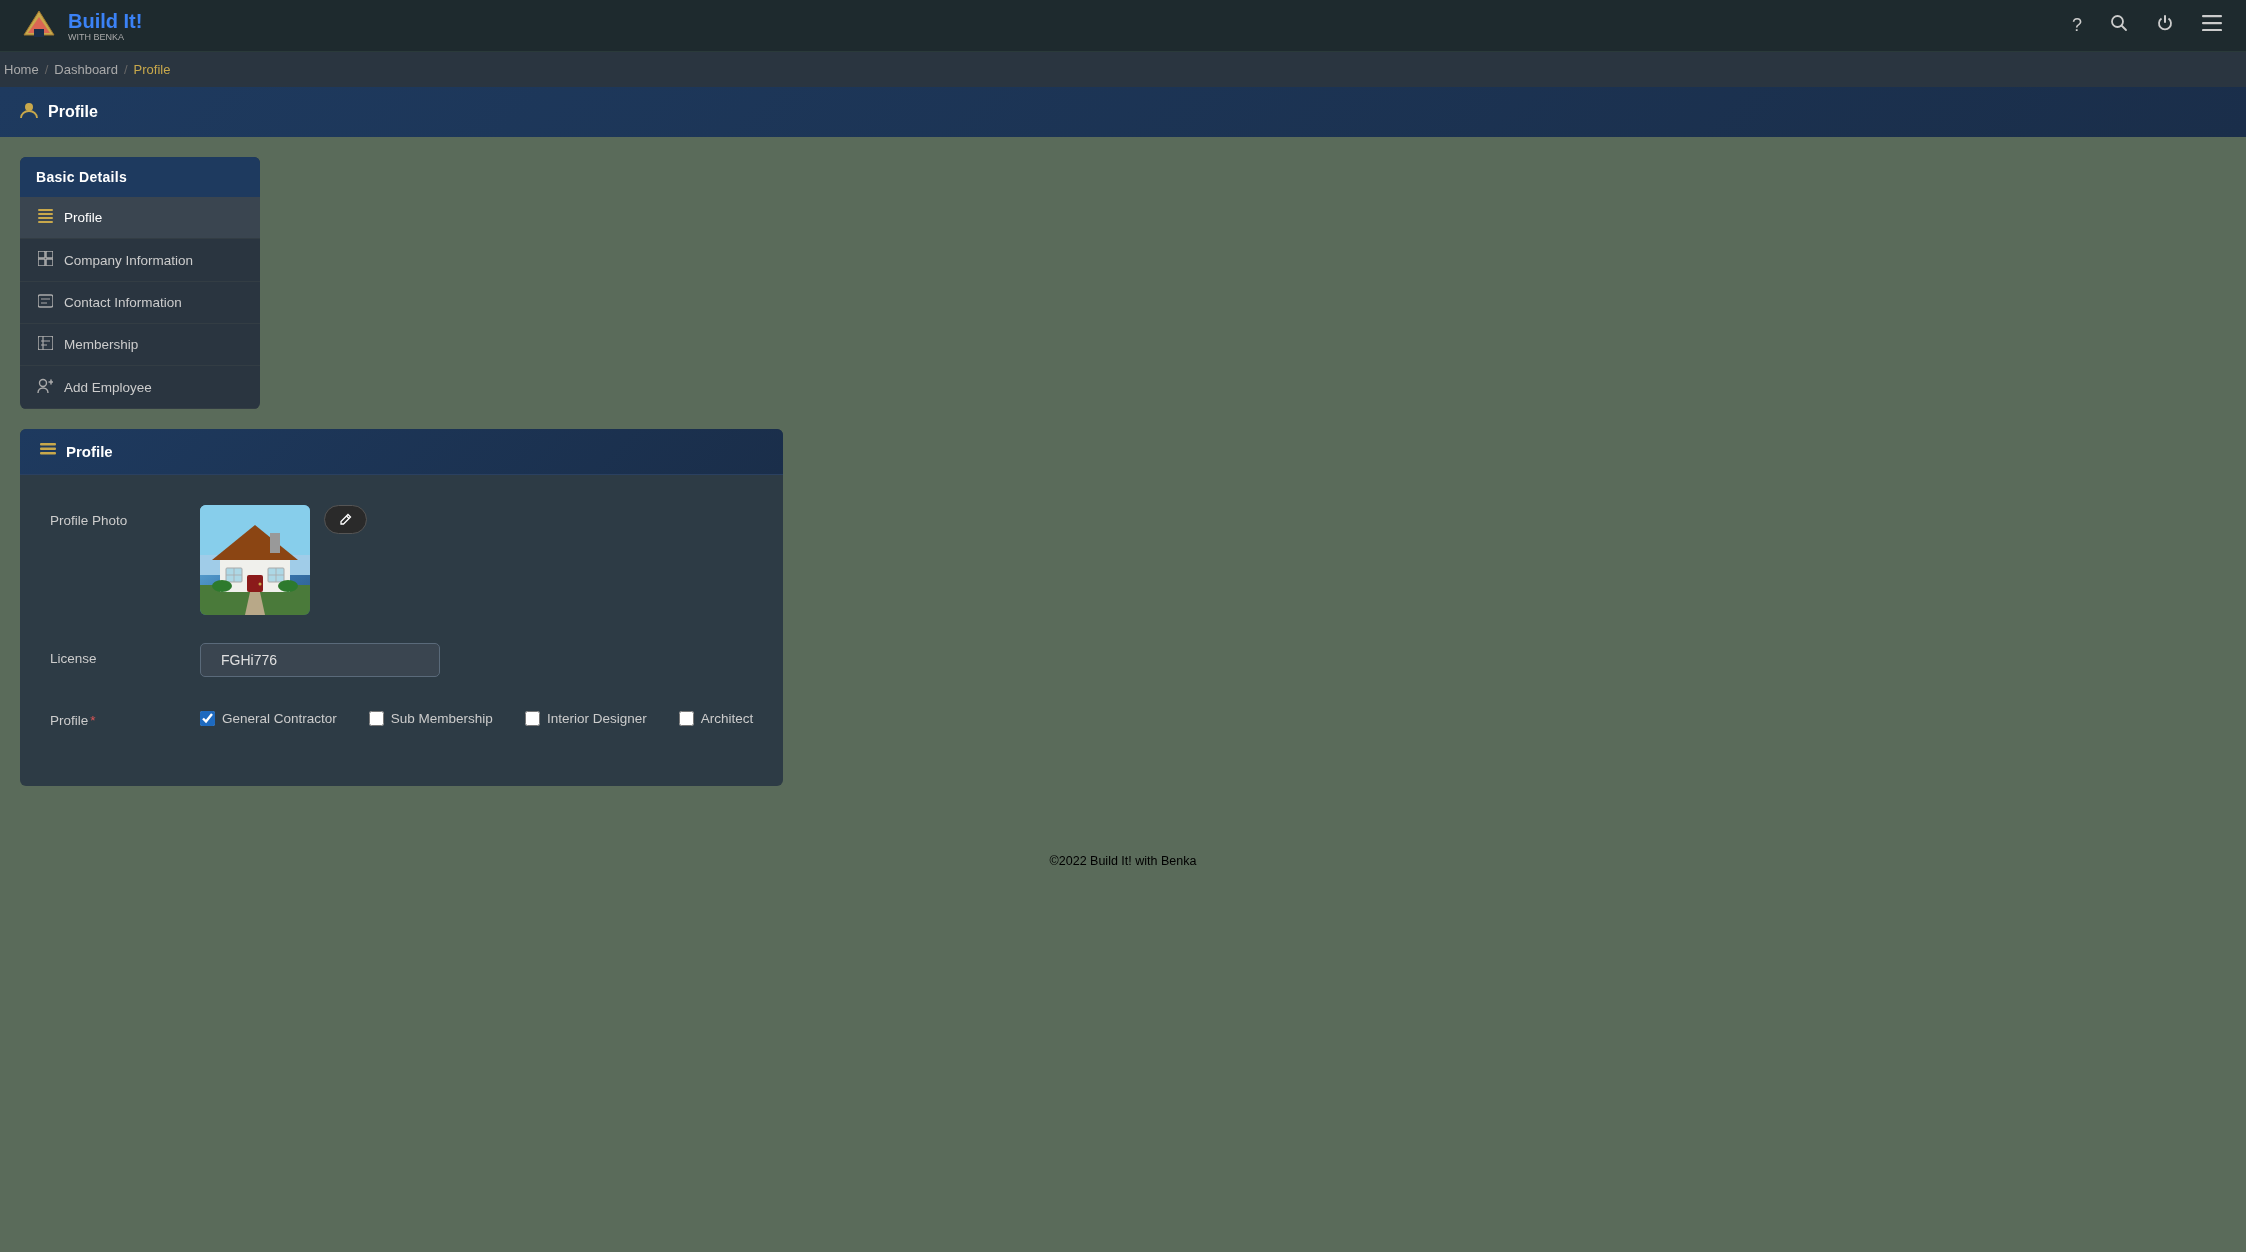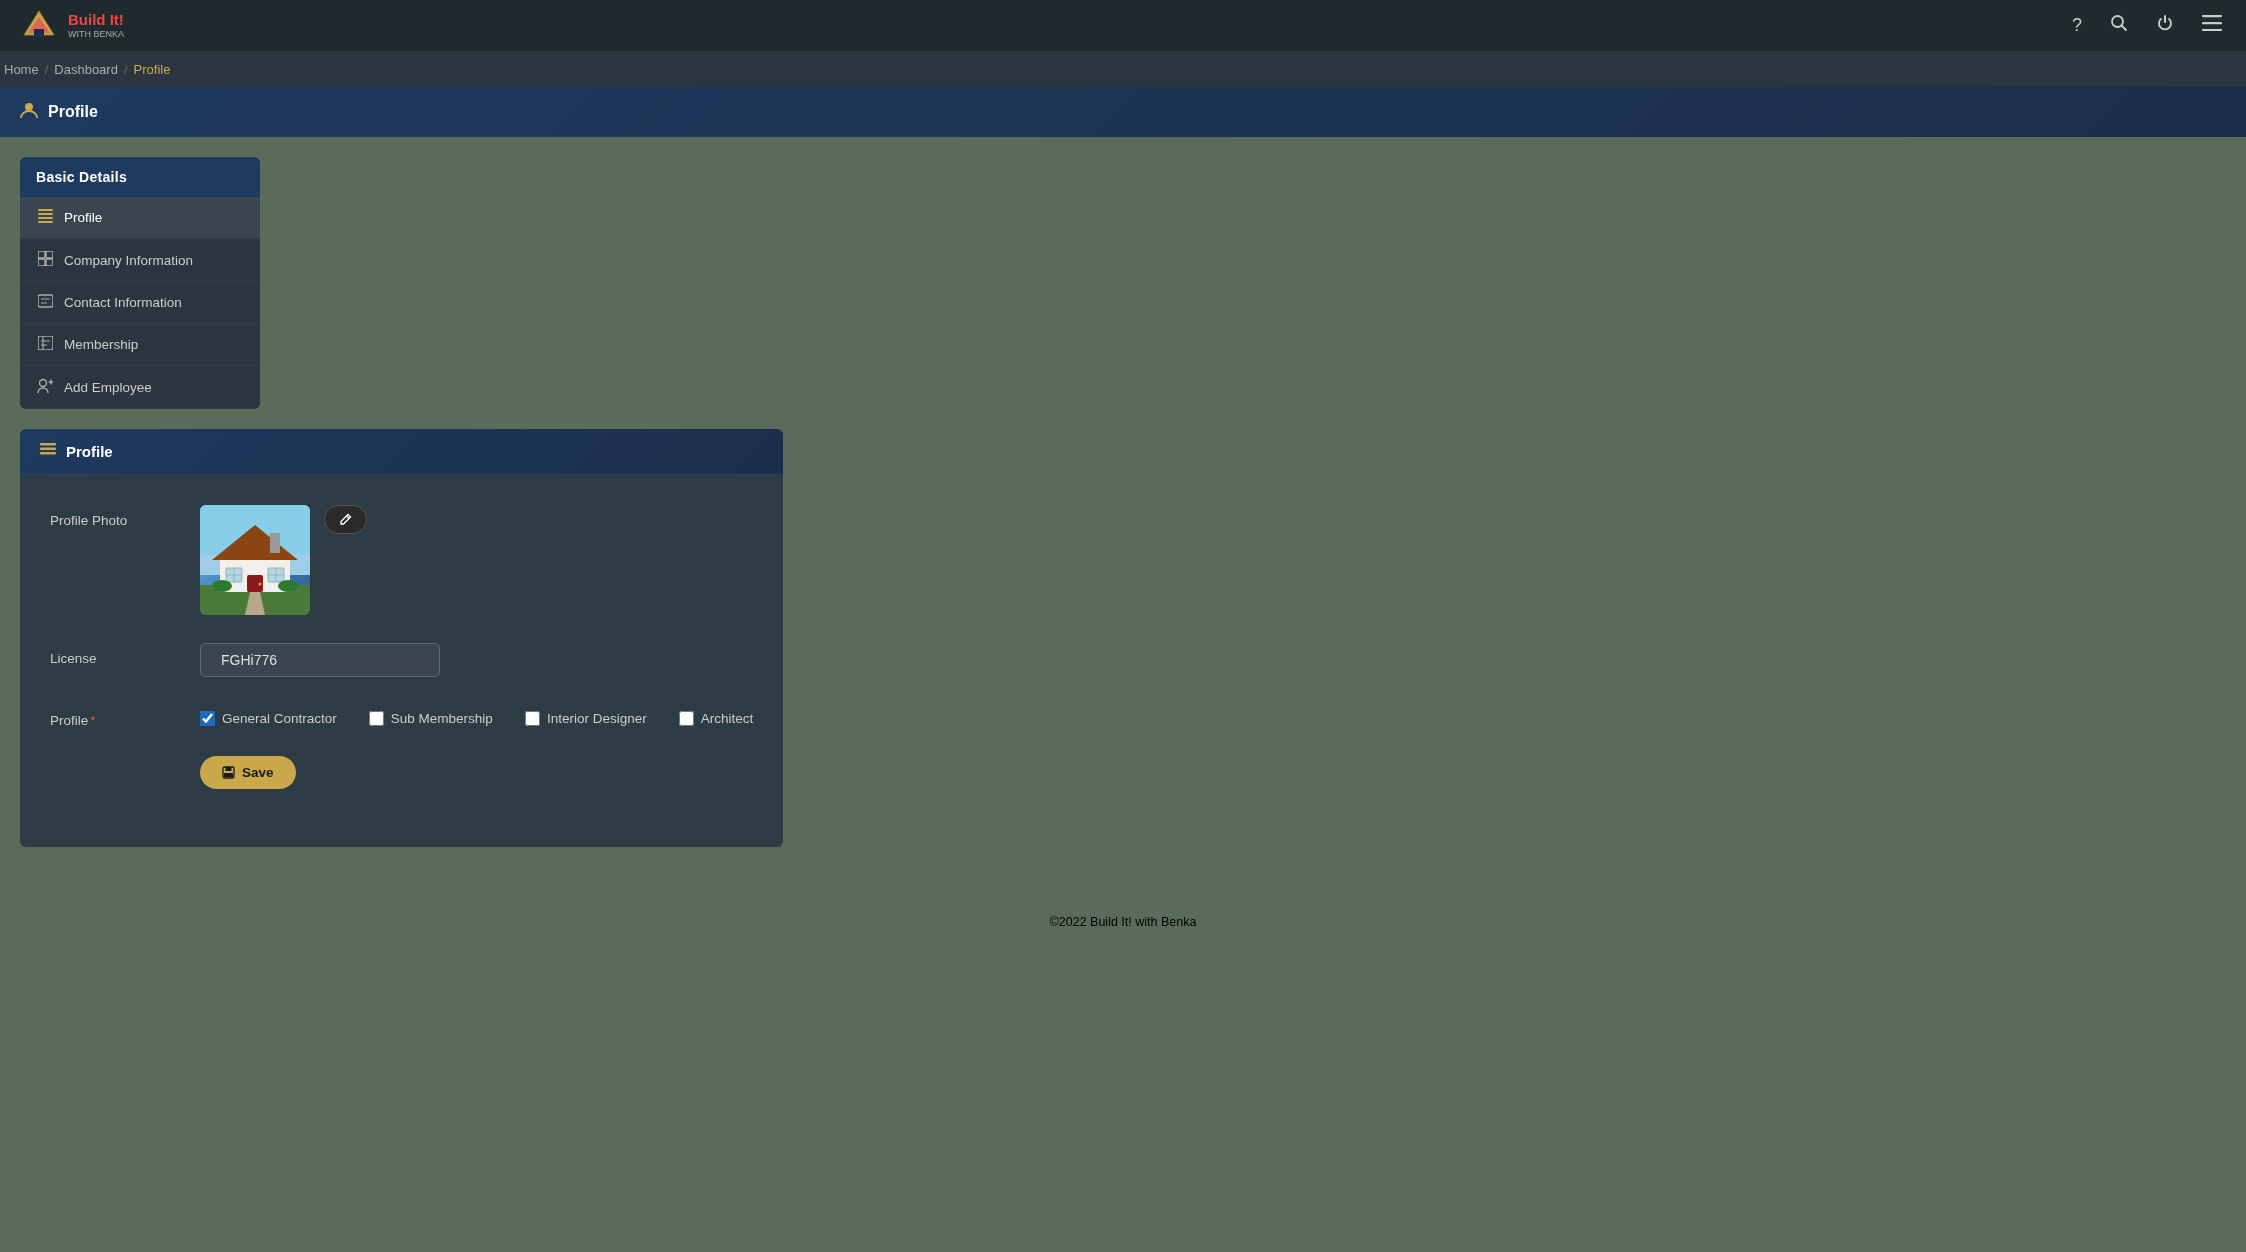--- a/index.html
+++ b/index.html
@@ -24,23 +24,23 @@
     .logo-area {
       display: flex;
       align-items: center;
       gap: 10px;
     }
     .logo-icon {
       width: 38px;
       height: 38px;
     }
     .logo-text {
-      color: #ef4444;
+      color: #3b82f6;
       font-weight: bold;
-      font-size: 15px;
+      font-size: 20px;
       line-height: 1.1;
     }
     .logo-sub {
       font-size: 9px;
       color: #aaa;
       font-weight: normal;
       display: block;
     }
     .nav-icons {
       display: flex;
@@ -481,31 +481,20 @@
             <input type="checkbox" id="interior-designer" style="">
             <span>Interior Designer</span>
           </label>
           <label class="checkbox-item">
             <input type="checkbox" id="architect" style="">
             <span>Architect</span>
           </label>
         </div>
       </div>
 
-      <div class="form-row">
-        <div class="form-label"></div>
-        <button class="save-btn">
-          <svg width="13" height="13" viewBox="0 0 13 13" fill="none">
-            <rect x="1" y="1" width="11" height="11" rx="1.5" stroke="#1a1a1a" stroke-width="1.3" fill="none"></rect>
-            <rect x="3.5" y="1" width="6" height="4" rx="0.5" fill="#1a1a1a"></rect>
-            <rect x="2" y="7" width="9" height="4" rx="0.5" fill="#1a1a1a"></rect>
-          </svg>
-          <span>Save</span>
-        </button>
-      </div>
 
     </div>
   </main>
 
 </div>
 
 <footer class="footer">
   <span>©2022 Build It! with Benka</span>
 </footer>
 

